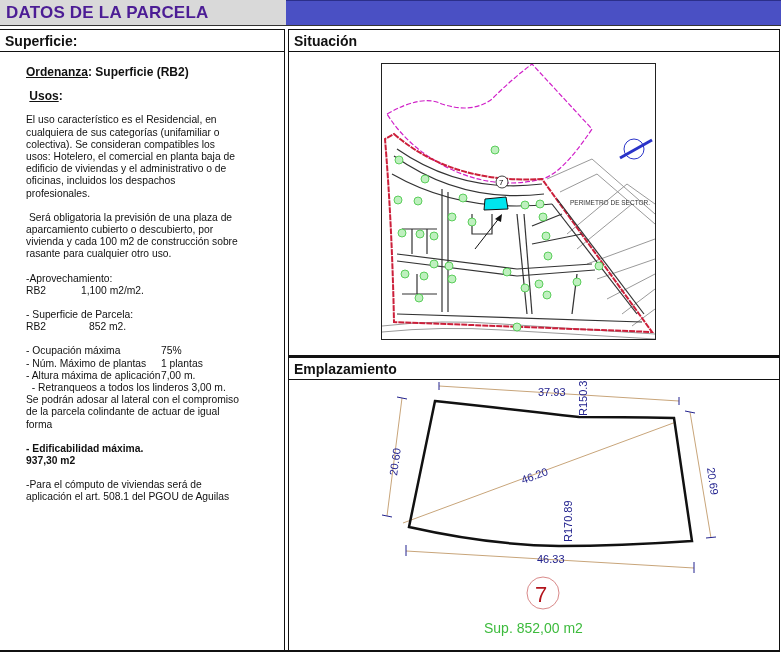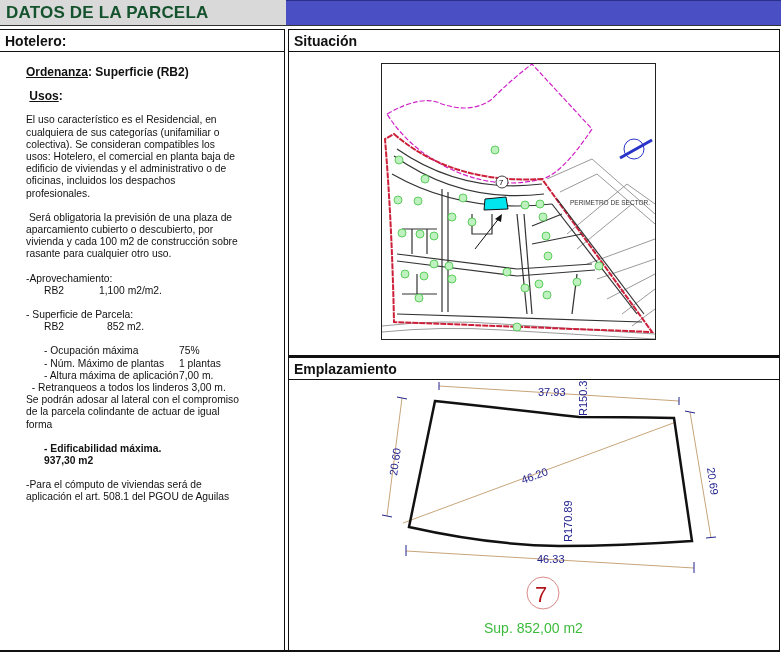--- a/index.html
+++ b/index.html
@@ -1,31 +1,31 @@
 <!DOCTYPE html>
 <html><head>
 <meta charset="utf-8">
 <style>
   html, body { margin:0; padding:0; background:#ffffff; }
   body { width:781px; height:654px; position:relative; overflow:hidden; font-family:"Liberation Sans", sans-serif; color:#111; }
   .title-bar { position:absolute; left:0; top:0; width:781px; height:27px; display:flex; }
   .title-left { width:286px; height:26px; background:#d9d9d9; border-bottom:1px solid #333; display:flex; align-items:center; padding-left:6px; box-sizing:border-box; }
-  .title-left span { font-weight:bold; font-size:17px; letter-spacing:0.2px; color:#14532d; }
+  .title-left span { font-weight:bold; font-size:17px; letter-spacing:0.2px; color:#4c1d95; }
   .title-right { flex:1; height:26px; background:#4a50c4; border-bottom:1px solid #333; border-top:1px solid #2b2f8a; box-sizing:border-box; }
   .frame { position:absolute; left:0; top:29px; width:780px; height:623px; border-bottom:2px solid #111; box-sizing:border-box; }
   .col-left { position:absolute; left:0; top:0; width:285px; height:621px; border-right:1px solid #111; box-sizing:border-box; }
   .col-right { position:absolute; left:288px; top:0; width:492px; height:621px; border-left:1px solid #111; border-right:1px solid #111; box-sizing:border-box; }
   .section-head { height:21px; border-top:1px solid #111; border-bottom:1px solid #111; display:flex; align-items:center; padding-left:5px; box-sizing:content-box; }
   .section-head span { font-weight:bold; font-size:14px; }
   .left-content { padding:14px 0 0 26px; font-size:10.3px; line-height:12.2px; width:215px; }
   .left-content p { margin:0; }
   .heading-line { font-weight:bold; font-size:12px; }
   .u { text-decoration:underline; }
   .gap { height:12px; }
-  .row2 { display:flex;margin-left:18px; }
+  .row2 { display:flex; }
   .row2 .k { width:135px; }
   .bold { font-weight:bold;flex-direction:column; }
   .situacion-body { height:303px; position:relative; border-bottom:1px solid #111; }
   .map-box { position:absolute; left:92px; top:11px; width:273px; height:275px; border:1px solid #222; background:#fff; overflow:hidden; }
   .emp-head { border-top:2px solid #111; }
   .emp-body { position:relative; height:270px; }
 </style>
 </head>
 <body>
 
@@ -33,21 +33,21 @@
   <div class="title-left">
     <span>DATOS DE LA PARCELA</span>
   </div>
   <div class="title-right"></div>
 </div>
 
 <div class="frame">
 
   <div class="col-left">
     <div class="section-head">
-      <span>Hotelero:</span>
+      <span>Superficie:</span>
     </div>
     <div class="left-content">
       <p class="heading-line"><span class="u">Ordenanza</span><span>: Superficie (RB2)</span></p>
       <div class="gap"></div>
       <p class="heading-line">&nbsp;<span class="u">Usos</span><span>:</span></p>
       <div class="gap"></div>
       <p>El uso característico es el Residencial, en cualquiera de sus categorías (unifamiliar o colectiva). Se consideran compatibles los usos: Hotelero, el comercial en planta baja de edificio de viviendas y el administrativo o de oficinas, incluidos los despachos profesionales.</p>
       <div class="gap"></div>
       <p style="white-space:pre-wrap;"> Será obligatoria la previsión de una plaza de aparcamiento cubierto o descubierto, por vivienda y cada 100 m2 de construcción sobre rasante para cualquier otro uso.</p>
       <div class="gap"></div>

